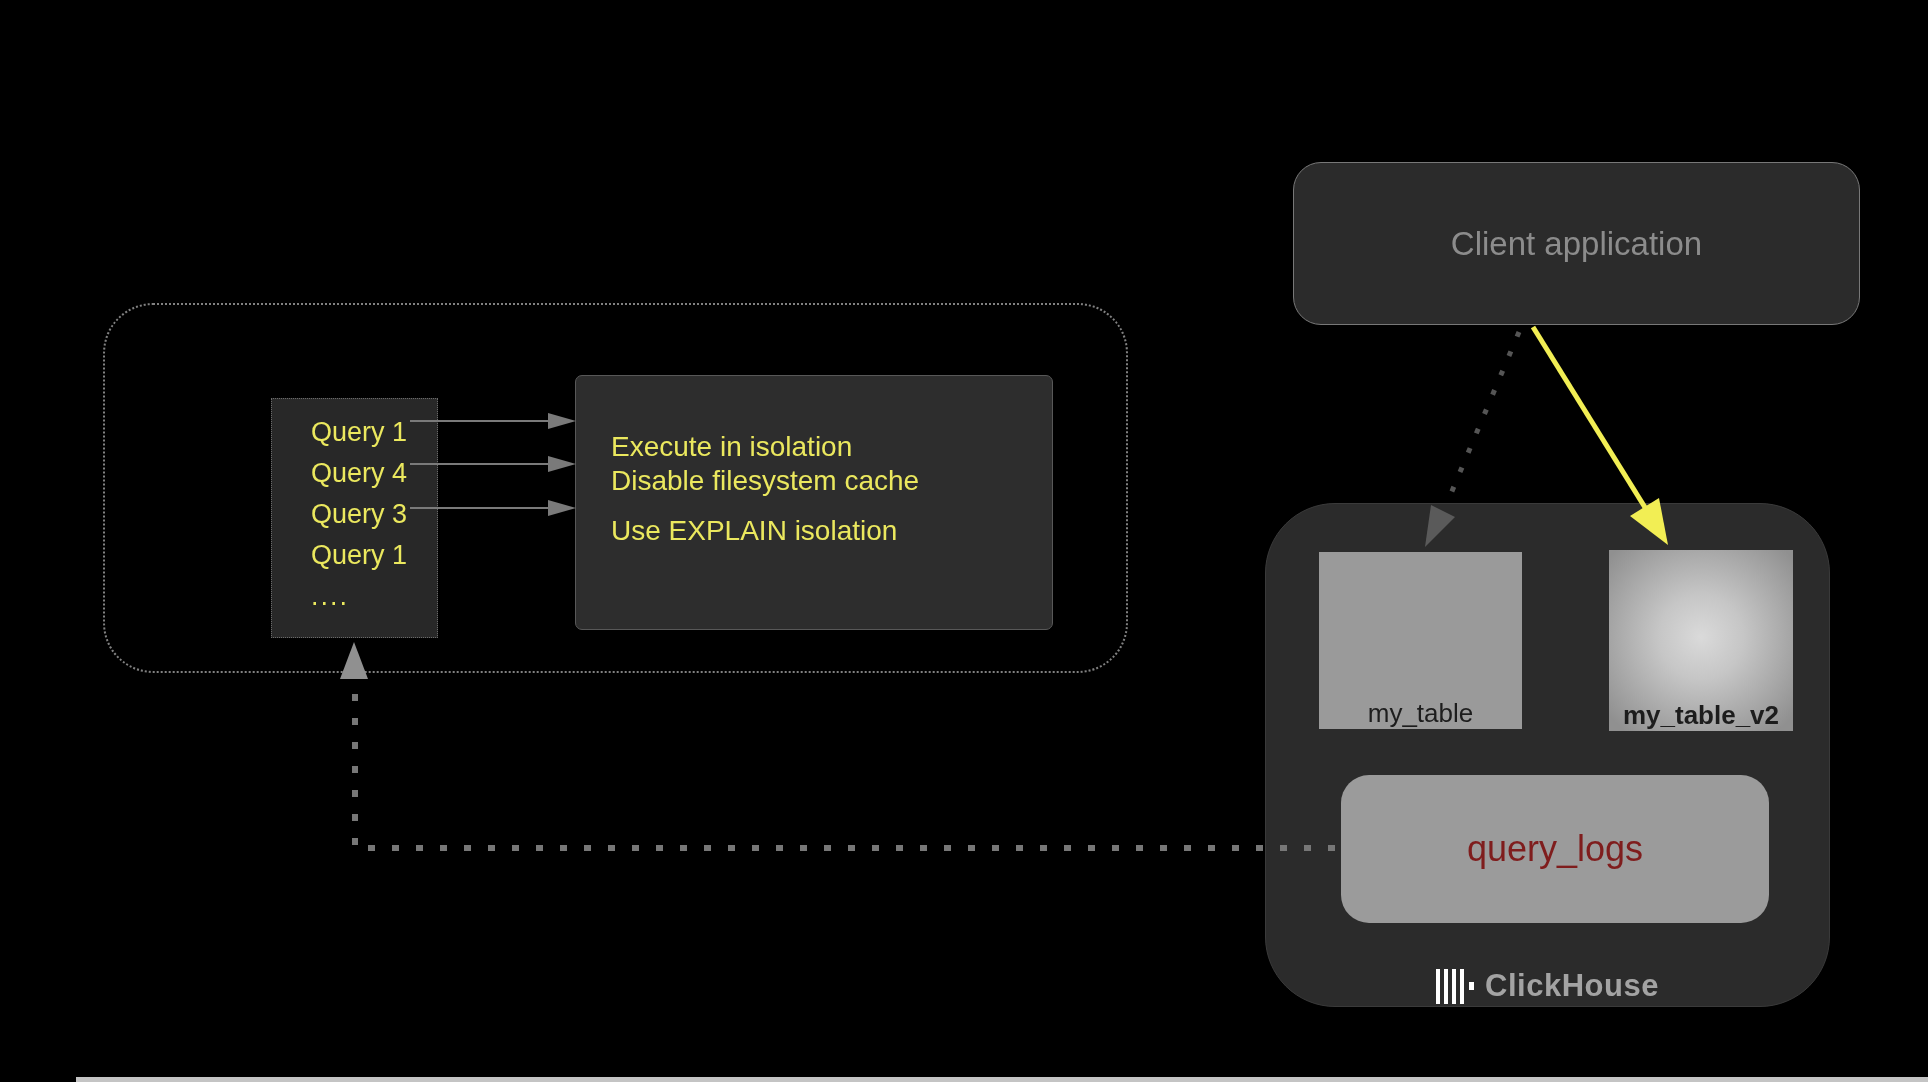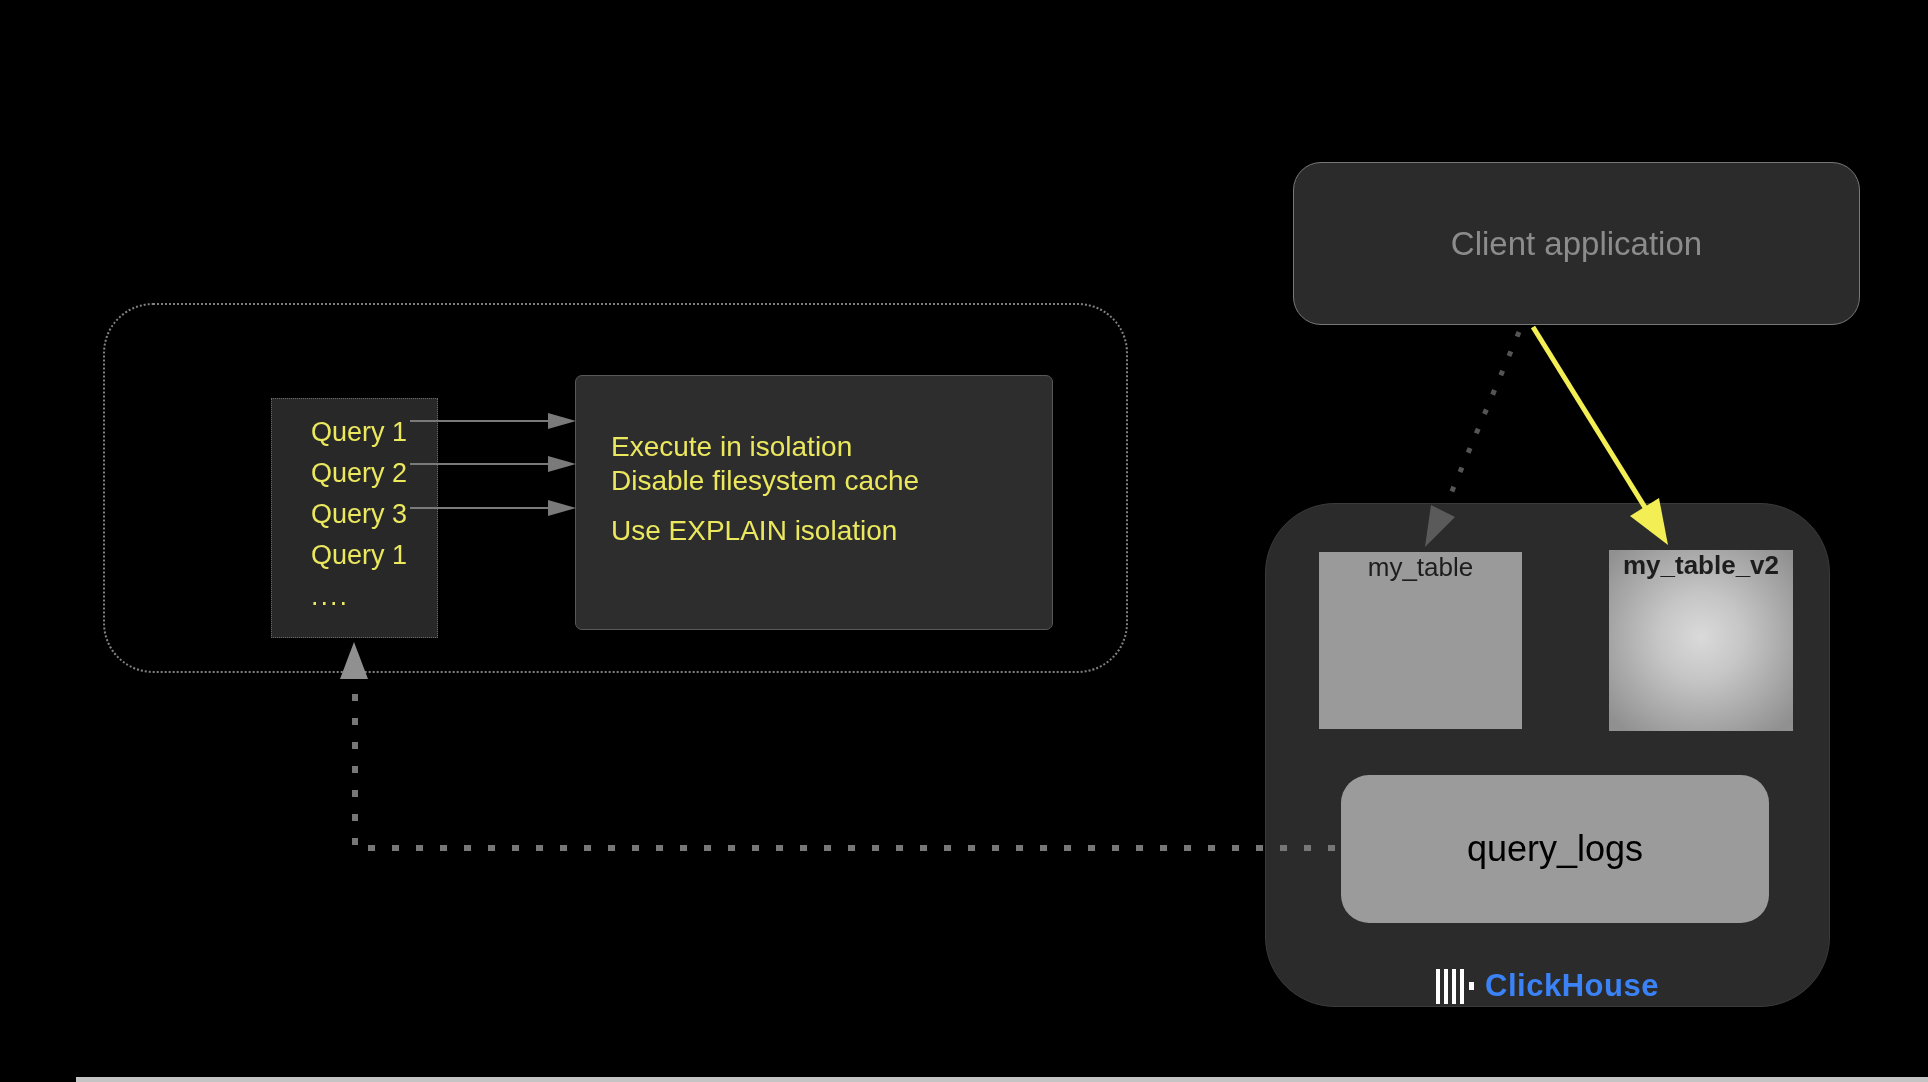--- a/index.html
+++ b/index.html
@@ -70,43 +70,43 @@
     color:var(--text-gray);font-size:33px;
   }
 
   
   .ch-container{
     left:1265px;top:503px;width:565px;height:504px;
     background:var(--box-dark);
     border:1px solid #3a3a3a;border-radius:70px;
   }
   .table-box{
-    position:absolute;display:flex;align-items:flex-start;justify-content:center;
+    position:absolute;display:flex;align-items:flex-end;justify-content:center;
     color:var(--text-dark);font-size:26px;
   }
   .table-left{left:53px;top:48px;width:203px;height:177px;background:var(--gray-fill);}
   .table-right{
     left:343px;top:46px;width:184px;height:181px;
     background:radial-gradient(circle at 50% 48%, #dadada 0%, #c6c6c6 32%, #909090 92%);
     font-weight:bold;
   }
   .logs-box{
     position:absolute;left:75px;top:271px;width:428px;height:148px;
     background:#9b9b9b;border-radius:28px;
     display:flex;align-items:center;justify-content:center;
-    color:#000000;font-size:36px;
+    color:#7f1d1d;font-size:36px;
   }
   .brand{
     position:absolute;left:0;width:100%;top:464px;height:36px;
     display:flex;align-items:center;justify-content:center;gap:11px;
   }
   .brand-logo{display:flex;align-items:center;gap:4px;height:35px;}
   .brand-logo .bar{width:4px;height:35px;background:#ffffff;}
   .brand-logo .dot{width:5px;height:8px;background:#ffffff;margin-left:1px;}
-  .brand-name{color:#3b82f6;font-size:31px;font-weight:600;letter-spacing:0.5px;}
+  .brand-name{color:#a3a3a3;font-size:31px;font-weight:600;letter-spacing:0.5px;}
 
   
   .bottom-strip{left:76px;top:1077px;width:1852px;height:5px;background:var(--strip-gray);}
 
   
   svg.connectors{left:0;top:0;width:1928px;height:1082px;pointer-events:none;z-index:5;}
   .conn-line{stroke:var(--arrow-gray);stroke-width:2;}
   .conn-head{fill:var(--arrow-gray);}
   .dotline{stroke:#777777;stroke-width:6;}
   .diag-dot{stroke:#555555;stroke-width:5;}
@@ -115,21 +115,21 @@
   .yellow-line{stroke:var(--arrow-yellow);stroke-width:5;}
   .yellow-head{fill:var(--arrow-yellow);}
 </style>
 </head>
 <body>
 
 <div class="abs dotted-frame"></div>
 
 <div class="abs query-box">
   <span class="query-item">Query 1</span>
-  <span class="query-item">Query 2</span>
+  <span class="query-item">Query 4</span>
   <span class="query-item">Query 3</span>
   <span class="query-item">Query 1</span>
   <span class="query-item ellipsis">....</span>
 </div>
 
 <div class="abs investigation-box">
   <span class="inv-line l1">Execute in isolation</span>
   <span class="inv-line l2">Disable filesystem cache</span>
   <span class="inv-line l3">Use EXPLAIN isolation</span>
 </div>

